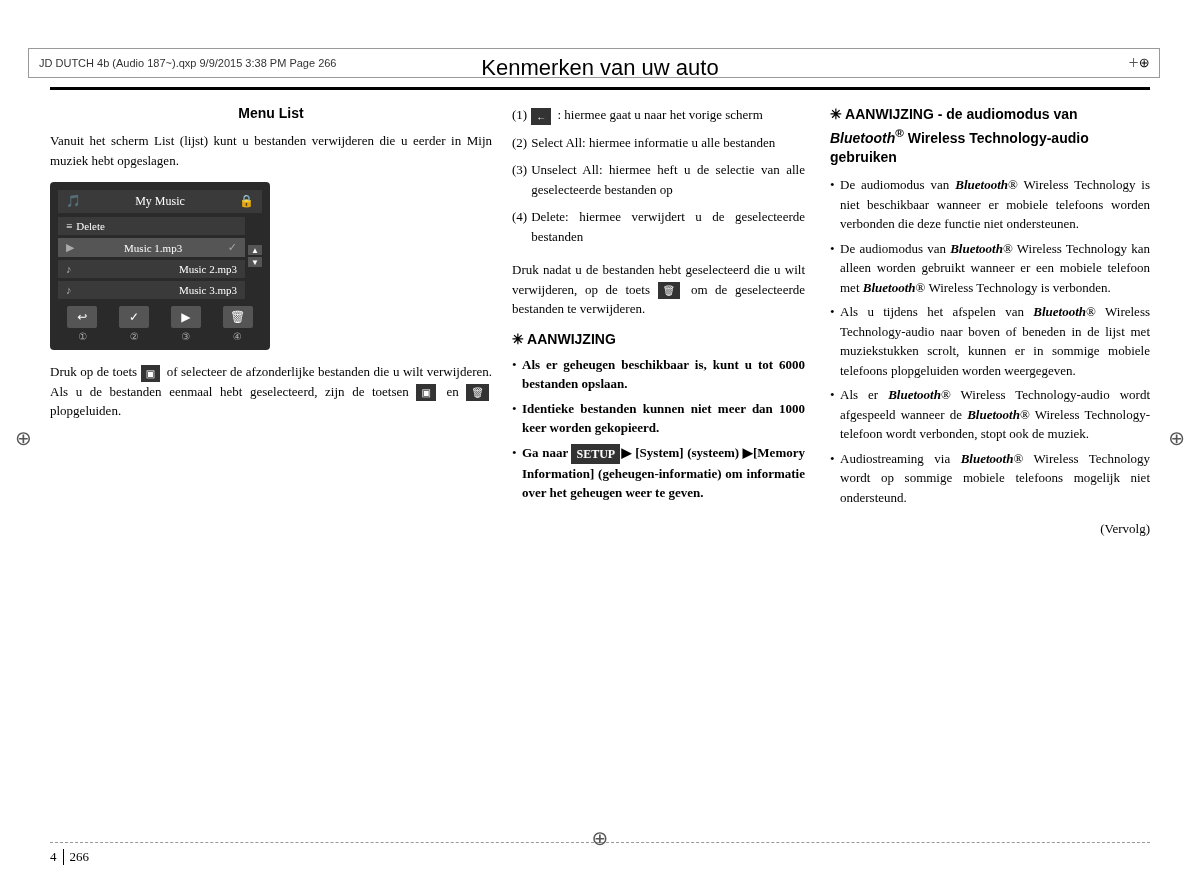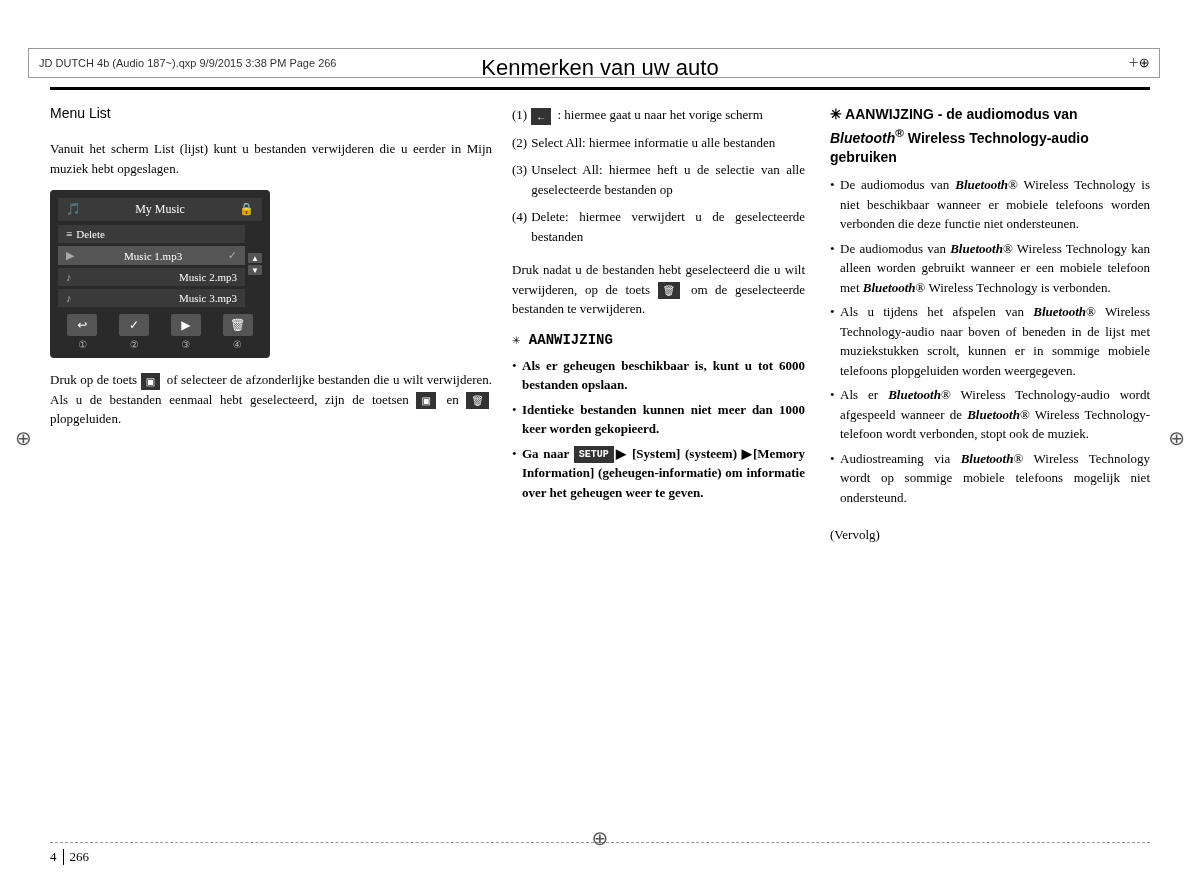--- a/index.html
+++ b/index.html
@@ -77,22 +77,23 @@
 
     
     .left-col {
       width: 42%;
       padding-right: 20px;
     }
 
     .section-title {
       font-family: Arial, sans-serif;
       font-size: 14px;
-      font-weight: normal;
-      margin-bottom: 18px;
+      font-weight: bold;
+      margin-bottom: 10px;
+      text-align: center;
     }
 
     .body-text {
       font-size: 13px;
       line-height: 1.5;
       text-align: justify;
       margin-bottom: 12px;
     }
 
     
@@ -211,41 +212,41 @@
       color: #fff;
       font-size: 10px;
       padding: 1px 5px;
       margin-right: 3px;
       vertical-align: middle;
     }
     .setup-btn-inline {
       display: inline-block;
       background: #333;
       color: #fff;
-      font-size: 10px;
+      font-size: 12px;
       padding: 1px 5px;
       margin-right: 1px;
       vertical-align: middle;
-      font-family: Liberation Mono, monospace;
+      font-family: Liberation Serif, serif;
     }
     .trash-btn-inline {
       display: inline-block;
       background: #333;
       color: #fff;
       font-size: 10px;
       padding: 1px 5px;
       margin-right: 3px;
       vertical-align: middle;
     }
 
     .aanwijzing-box {
       margin-top: 10px;
     }
     .aanwijzing-title {
-      font-family: Liberation Mono, monospace;
+      font-family: Liberation Sans, sans-serif;
       font-size: 14px;
       font-weight: bold;
       margin-bottom: 8px;
     }
     .bullet-list {
       list-style: none;
       padding: 0;
     }
     .bullet-list li {
       padding-left: 10px;
@@ -477,21 +478,21 @@
       <li>
         Als  u  tijdens  het  afspelen  van <span class="italic-bold">Bluetooth</span>® Wireless Technology-audio naar boven of beneden in de lijst met muziekstukken  scrolt,  kunnen  er in  sommige  mobiele  telefoons plopgeluiden worden weergegeven.
       </li>
       <li>
         Als  er  <span class="italic-bold">Bluetooth</span>®  Wireless Technology-audio  wordt  afgespeeld wanneer  de  <span class="italic-bold">Bluetooth</span>®  Wireless Technology-telefoon  wordt verbonden, stopt ook de muziek.
       </li>
       <li>
         Audiostreaming  via  <span class="italic-bold">Bluetooth</span>® Wireless  Technology  wordt  op sommige mobiele  telefoons mogelijk niet ondersteund.
       </li>
     </ul>
-    <div style="margin-top:20px;">
+    <div style="text-align:right; margin-top:14px;">
       <span>(Vervolg)</span>
     </div>
   </div>
 </div>
 
 <div class="page-footer">
   <span class="footer-num1">4</span>
   <div class="footer-separator"></div>
   <span class="footer-num2">266</span>
 </div>

